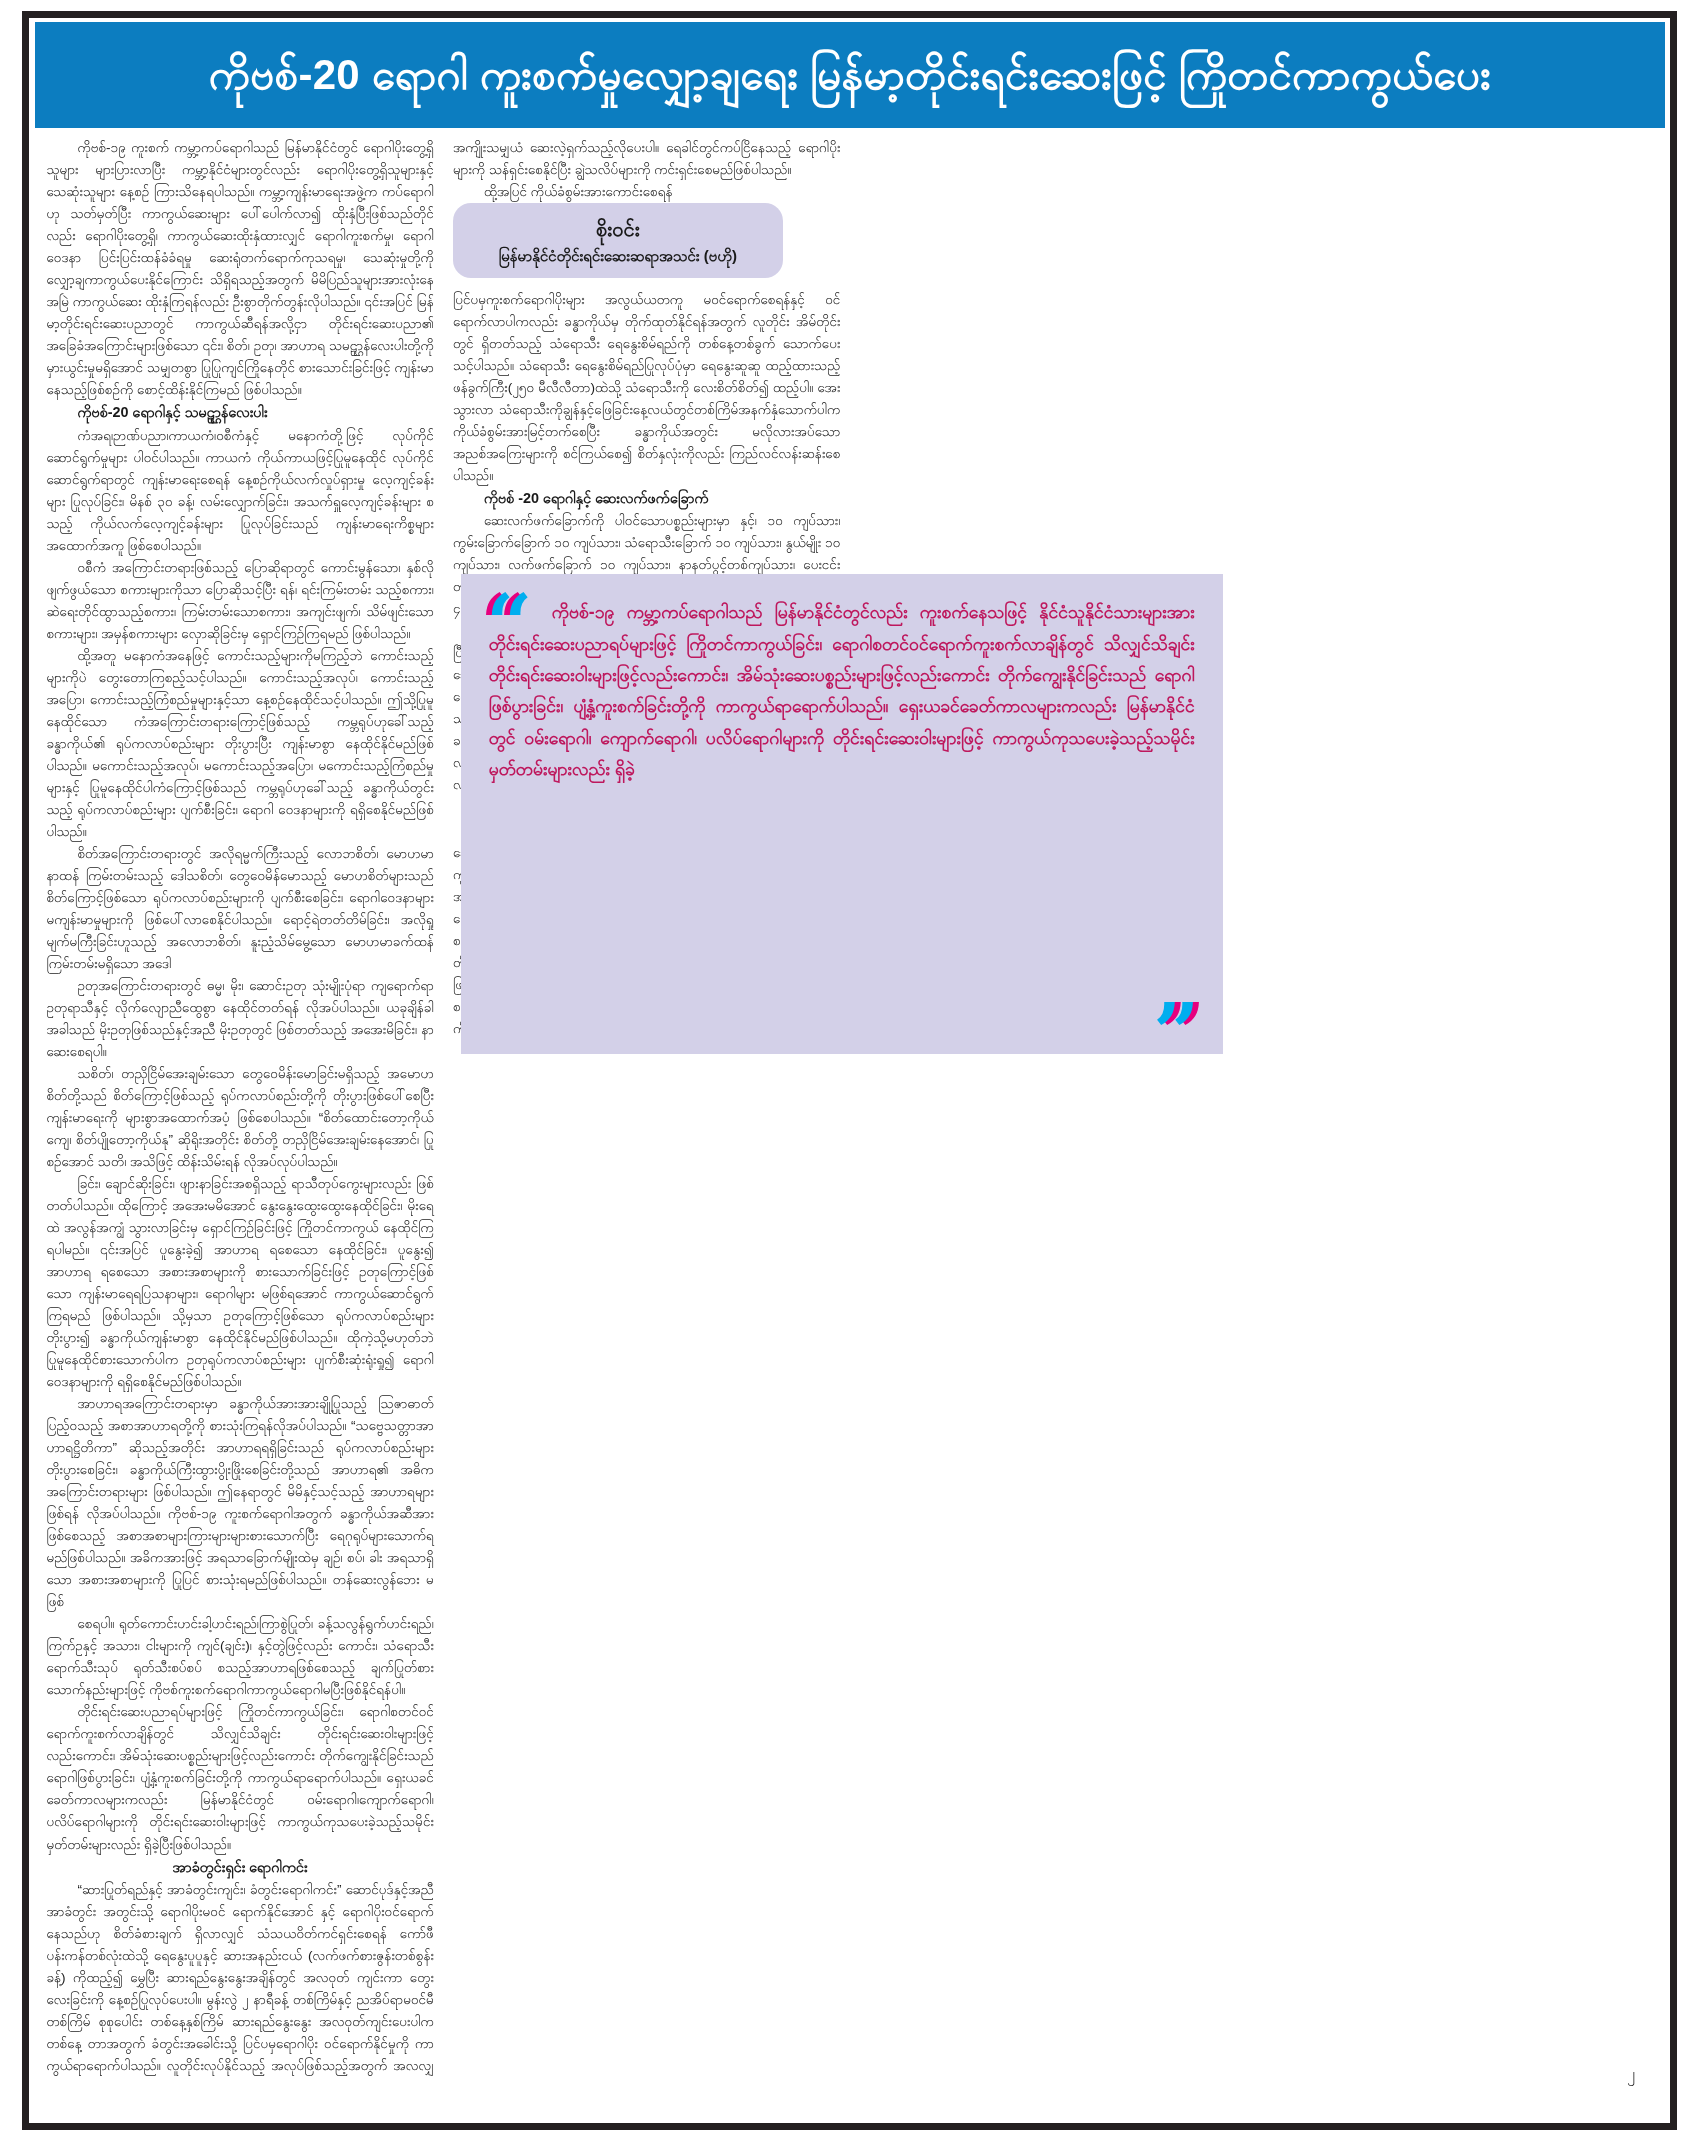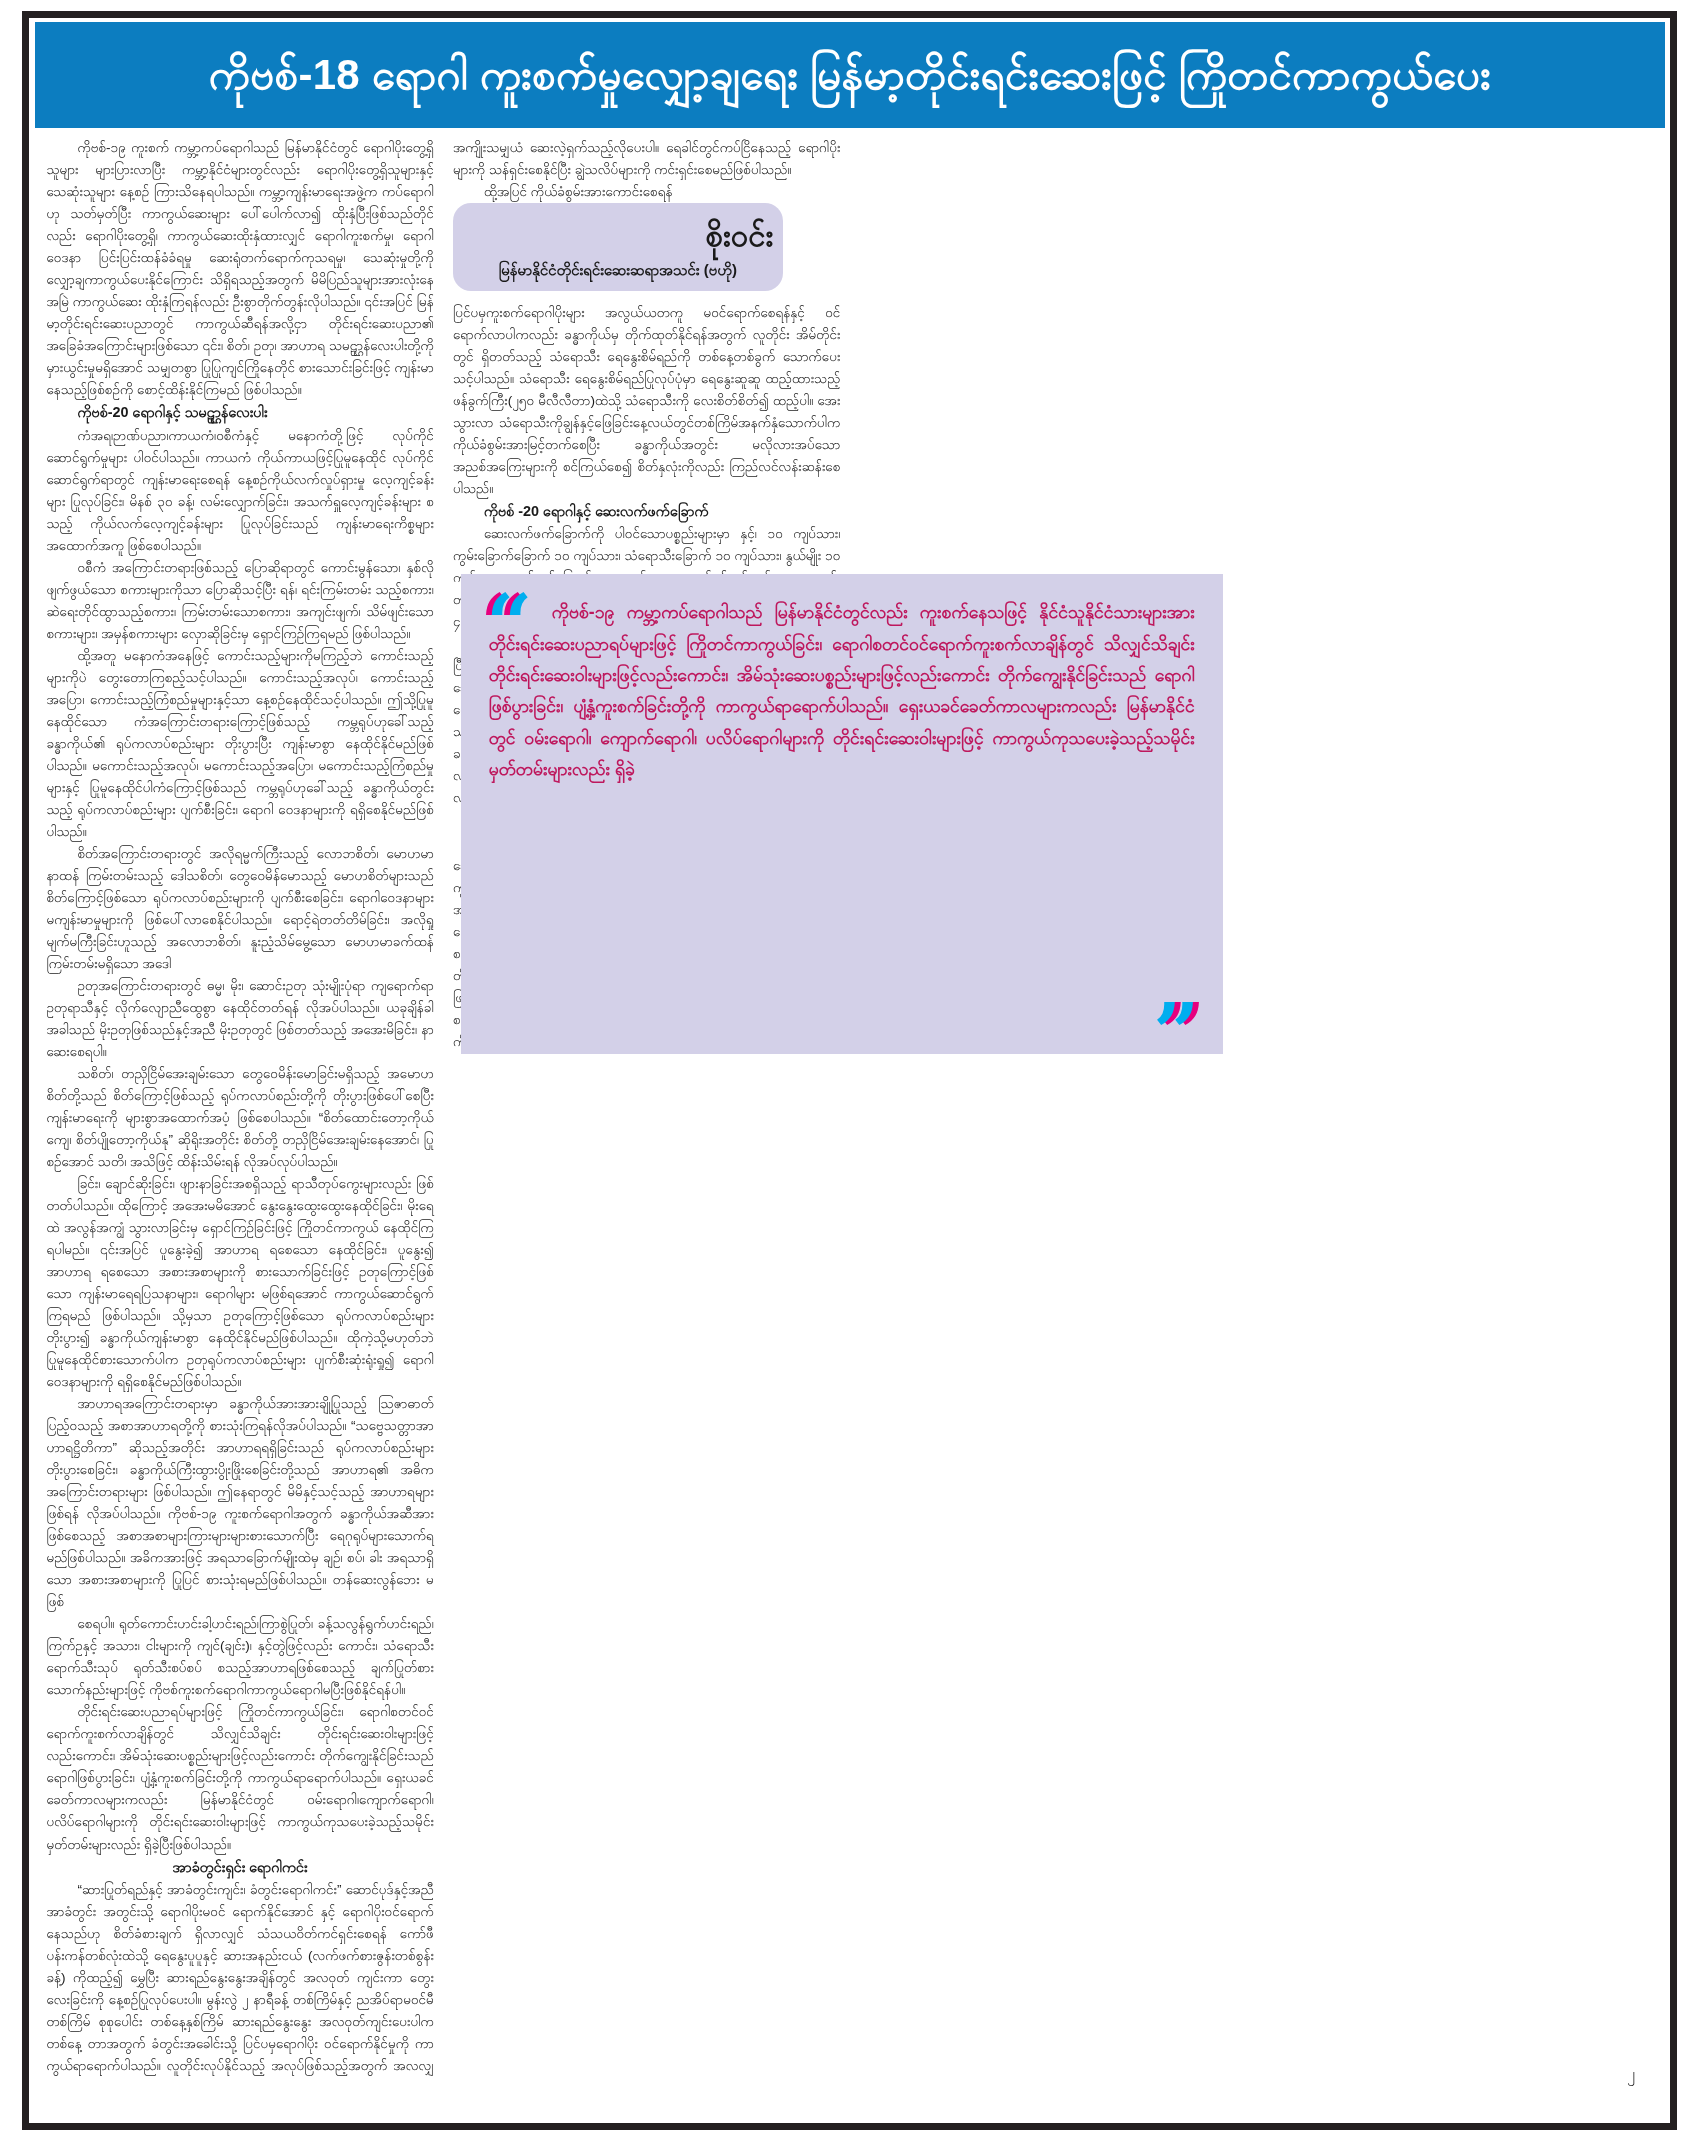--- a/index.html
+++ b/index.html
@@ -79,26 +79,25 @@
     background:#d3d0e8;
     border-radius:18px;
     width:330px;
     box-sizing:border-box;
     padding:14px 9.6px 11.7px 9.6px;
     text-align:center;
     margin:0 0 10.7px 0;
     break-inside:avoid;
   }
   .author-name{
-    font-size:31px;
+    font-size:20px;
     font-weight:bold;
     color:#1a1a1a;
     line-height:1.2;
     margin-bottom:6.4px;
-    text-align:right;
   }
   .author-org{
     font-size:15px;
     font-weight:bold;
     color:#1a1a1a;
     line-height:1.25;
     white-space:nowrap;
   }
   
   .pullquote{
@@ -137,21 +136,21 @@
     color:#1a1a1a;
   }
 </style>
 </head>
 <body>
 
 <div class="page">
   <div class="inner">
 
     <div class="banner">
-      <div class="banner-title">ကိုဗစ်-18 ရောဂါ ကူးစက်မှုလျှော့ချရေး  မြန်မာ့တိုင်းရင်းဆေးဖြင့် ကြိုတင်ကာကွယ်ပေး</div>
+      <div class="banner-title">ကိုဗစ်-20 ရောဂါ ကူးစက်မှုလျှော့ချရေး  မြန်မာ့တိုင်းရင်းဆေးဖြင့် ကြိုတင်ကာကွယ်ပေး</div>
     </div>
 
     <div class="body-area">
 
       <div class="cols">
 
         <p>ကိုဗစ်-၁၉ ကူးစက် ကမ္ဘာ့ကပ်ရောဂါသည် မြန်မာနိုင်ငံတွင် ရောဂါပိုးတွေ့ရှိသူများ များပြားလာပြီး ကမ္ဘာ့နိုင်ငံများတွင်လည်း ရောဂါပိုးတွေ့ရှိသူများနှင့် သေဆုံးသူများ နေ့စဉ် ကြားသိနေရပါသည်။ ကမ္ဘာ့ကျန်းမာရေးအဖွဲ့က ကပ်ရောဂါဟု သတ်မှတ်ပြီး ကာကွယ်ဆေးများ ပေါ်ပေါက်လာ၍ ထိုးနှံပြီးဖြစ်သည်တိုင်လည်း ရောဂါပိုးတွေ့ရှိ၊ ကာကွယ်ဆေးထိုးနှံထားလျှင် ရောဂါကူးစက်မှု၊ ရောဂါဝေဒနာ ပြင်းပြင်းထန်ခံခံရမှု ဆေးရုံတက်ရောက်ကုသရမှု၊ သေဆုံးမှုတို့ကို လျှော့ချကာကွယ်ပေးနိုင်ကြောင်း သိရှိရသည့်အတွက် မိမိပြည်သူများအားလုံးနေအမြဲ ကာကွယ်ဆေး ထိုးနှံကြရန်လည်း ဦးစွာတိုက်တွန်းလိုပါသည်။ ၎င်းအပြင် မြန်မာ့တိုင်းရင်းဆေးပညာတွင် ကာကွယ်ဆီရန်အလို့ငှာ တိုင်းရင်းဆေးပညာ၏ အခြေခံအကြောင်းများဖြစ်သော ၎င်း၊ စိတ်၊ ဥတု၊ အာဟာရ သမဠ္ဌာန်လေးပါးတို့ကို မှားယွင်းမှုမရှိအောင် သမျှတစွာ ပြုပြုကျင်ကြိုနေတိုင် စားသောင်းခြင်းဖြင့် ကျန်းမာနေသည့်ဖြစ်စဉ်ကို စောင့်ထိန်းနိုင်ကြမည် ဖြစ်ပါသည်။</p>
         <p class="sub">ကိုဗစ်-20 ရောဂါနှင့် သမဠ္ဌာန်လေးပါး</p>
         <p>ကံအရ၊ဉာဏ်ပညာ၊ကာယကံ၊ဝစီကံနှင့် မနောကံတို့ဖြင့် လုပ်ကိုင်ဆောင်ရွက်မှုများ ပါဝင်ပါသည်။ ကာယကံ ကိုယ်ကာယဖြင့်ပြုမူနေထိုင် လုပ်ကိုင်ဆောင်ရွက်ရာတွင် ကျန်းမာရေးစေရန် နေ့စဉ်ကိုယ်လက်လှုပ်ရှားမှု လေ့ကျင့်ခန်းများ ပြုလုပ်ခြင်း၊ မိနစ် ၃၀ ခန့်၊ လမ်းလျှောက်ခြင်း၊ အသက်ရှူလေ့ကျင့်ခန်းများ စသည့် ကိုယ်လက်လေ့ကျင့်ခန်းများ ပြုလုပ်ခြင်းသည် ကျန်းမာရေးကိစ္စများအထောက်အကူ ဖြစ်စေပါသည်။</p>
         <p>ဝစီကံ အကြောင်းတရားဖြစ်သည့် ပြောဆိုရာတွင် ကောင်းမွန်သော၊ နှစ်လိုဖျက်ဖွယ်သော စကားများကိုသာ ပြောဆိုသင့်ပြီး ရန်၊ ရင်းကြမ်းတမ်း သည့်စကား၊ ဆဲရေးတိုင်ထွာသည့်စကား၊ ကြမ်းတမ်းသောစကား၊ အကျင်းဖျက်၊ သိမ်ဖျင်းသော စကားများ၊ အမှန်စကားများ လှောဆိုခြင်းမှ ရှောင်ကြဉ်ကြရမည် ဖြစ်ပါသည်။</p>

